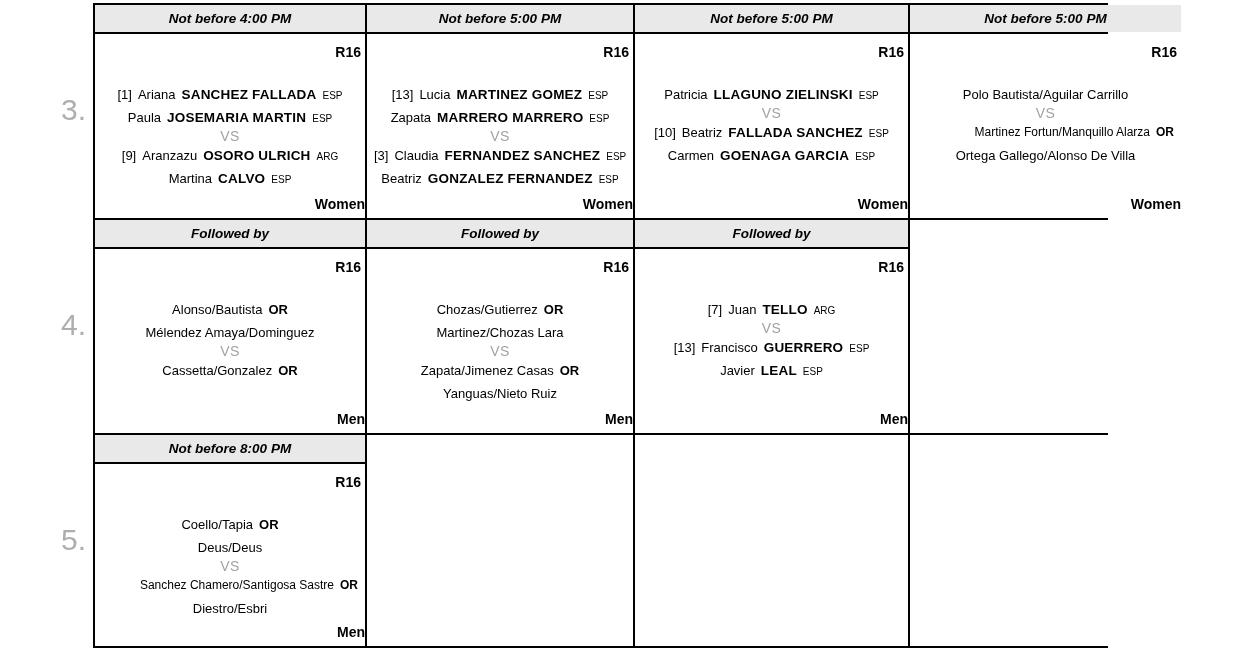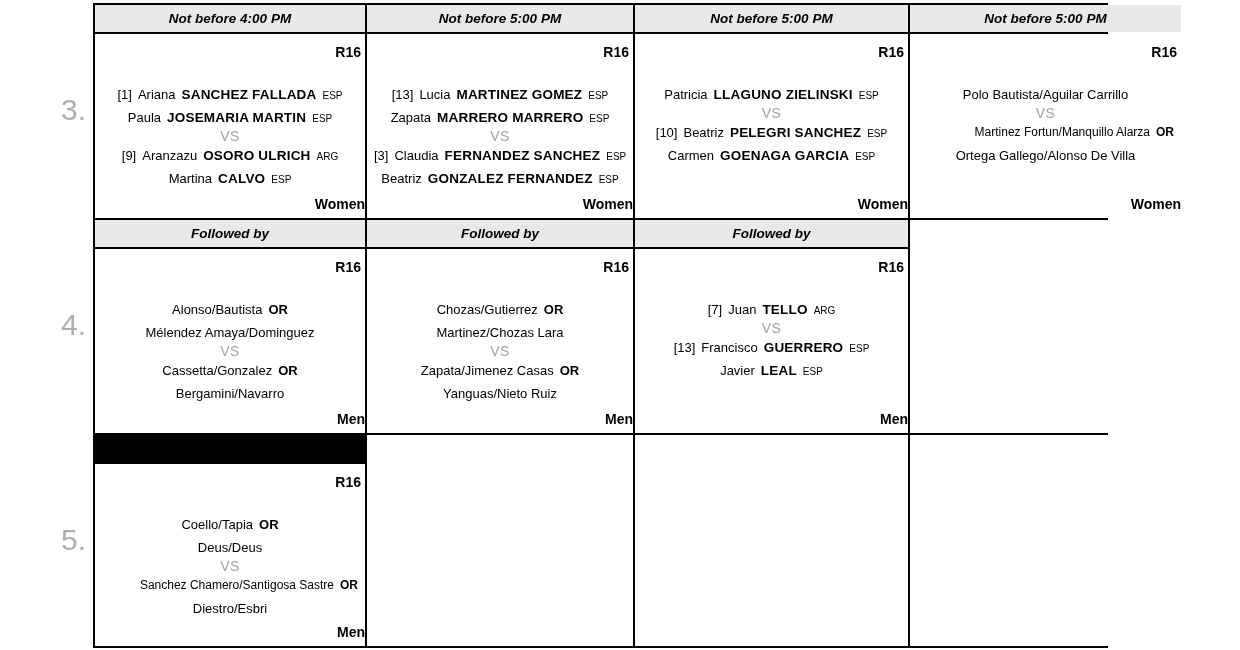--- a/index.html
+++ b/index.html
@@ -105,21 +105,21 @@
     </div>
 
     <div class="bcell gc3 gr2">
       <div class="round">R16</div>
       <div class="match">
         <div class="line">
           <span class="first">Patricia</span><span class="last">LLAGUNO ZIELINSKI</span><span class="nat">ESP</span>
         </div>
         <div class="line vs">VS</div>
         <div class="line">
-          <span class="seed">[10]</span><span class="first">Beatriz</span><span class="last">PELEGRI SANCHEZ</span><span class="nat">ESP</span>
+          <span class="seed">[10]</span><span class="first">Beatriz</span><span class="last">FALLADA SANCHEZ</span><span class="nat">ESP</span>
         </div>
         <div class="line">
           <span class="first">Carmen</span><span class="last">GOENAGA GARCIA</span><span class="nat">ESP</span>
         </div>
       </div>
       <div class="gender">Women</div>
     </div>
 
     <div class="bcell gc4 gr2">
       <div class="round">R16</div>
@@ -155,23 +155,20 @@
         <div class="line">
           <span class="tname">Alonso/Bautista</span><span class="or">OR</span>
         </div>
         <div class="line">
           <span class="tname">Mélendez Amaya/Dominguez</span>
         </div>
         <div class="line vs">VS</div>
         <div class="line">
           <span class="tname">Cassetta/Gonzalez</span><span class="or">OR</span>
         </div>
-        <div class="line">
-          <span class="tname">Bergamini/Navarro</span>
-        </div>
       </div>
       <div class="gender">Men</div>
     </div>
 
     <div class="bcell gc2 gr4">
       <div class="round">R16</div>
       <div class="match">
         <div class="line">
           <span class="tname">Chozas/Gutierrez</span><span class="or">OR</span>
         </div>
@@ -199,20 +196,23 @@
         <div class="line">
           <span class="seed">[13]</span><span class="first">Francisco</span><span class="last">GUERRERO</span><span class="nat">ESP</span>
         </div>
         <div class="line">
           <span class="first">Javier</span><span class="last">LEAL</span><span class="nat">ESP</span>
         </div>
       </div>
       <div class="gender">Men</div>
     </div>
 
+    <div class="hcell gc1 gr5">
+      <span>Not before 8:00 PM</span>
+    </div>
     <div class="bcell gc2 gr57"></div>
     <div class="bcell gc3 gr57"></div>
     <div class="bcell gc4 gr57"></div>
 
     <div class="bcell gc1 gr6">
       <div class="round">R16</div>
       <div class="match">
         <div class="line">
           <span class="tname">Coello/Tapia</span><span class="or">OR</span>
         </div>

